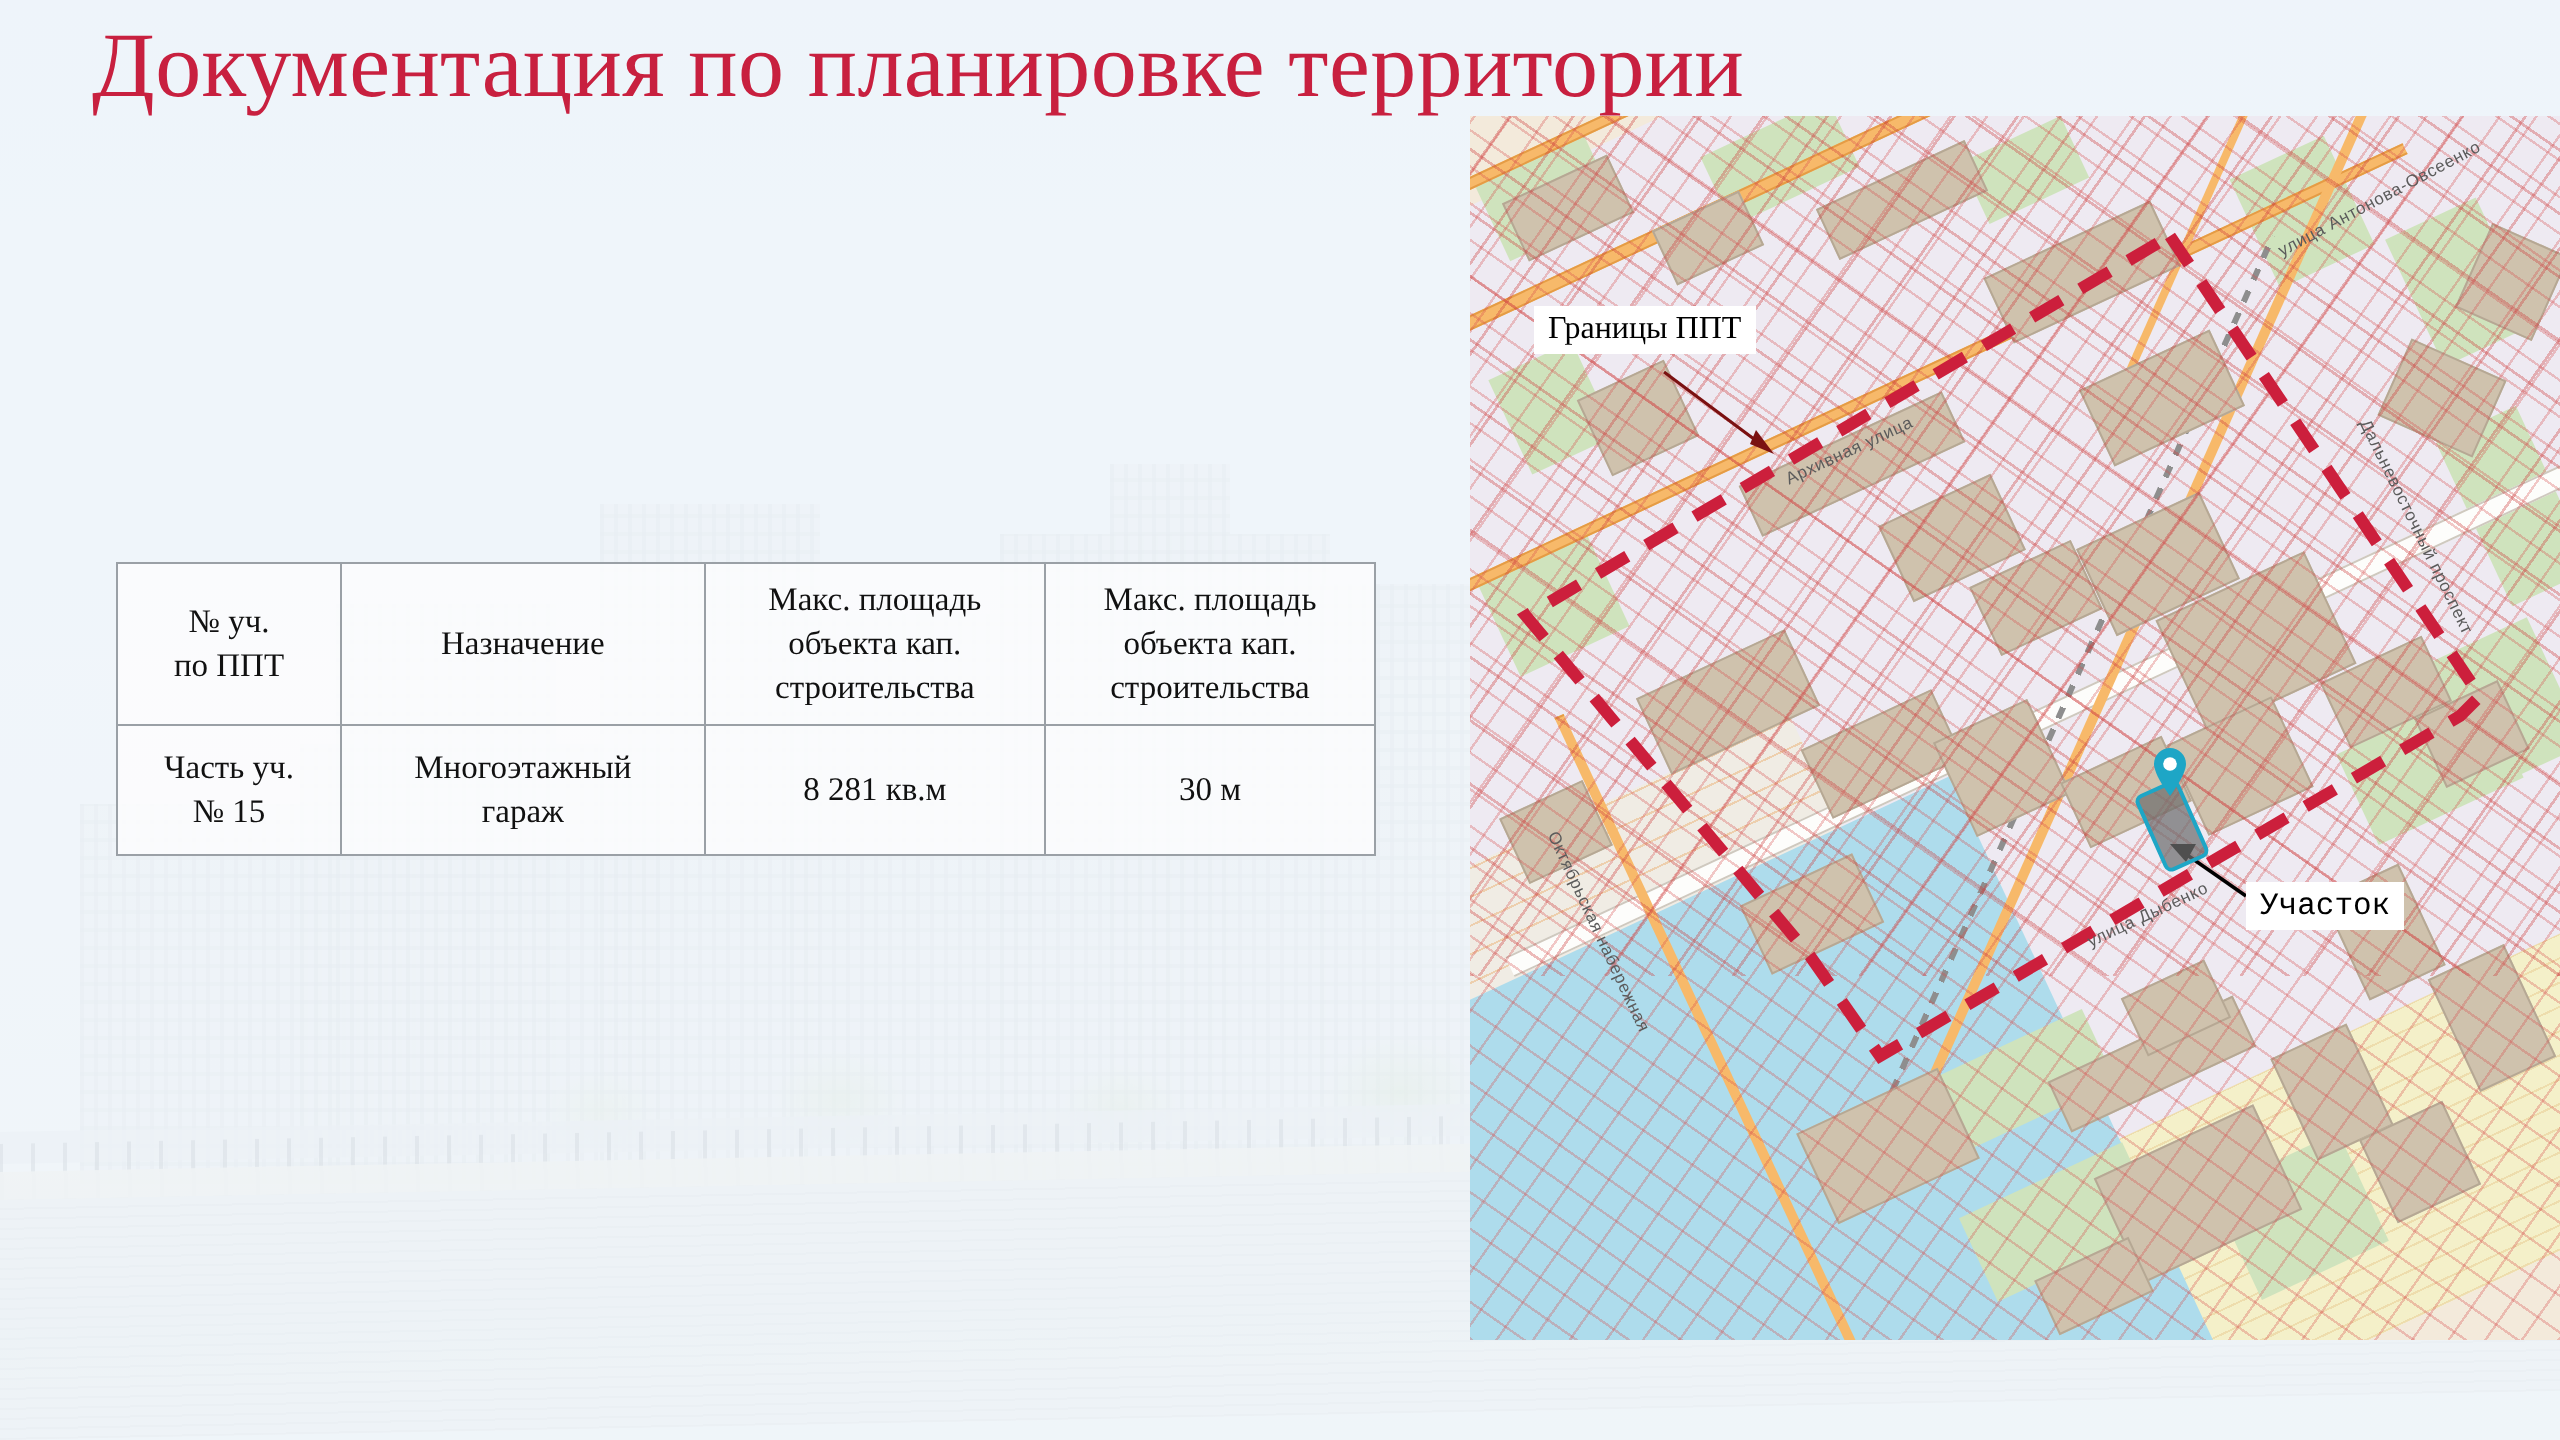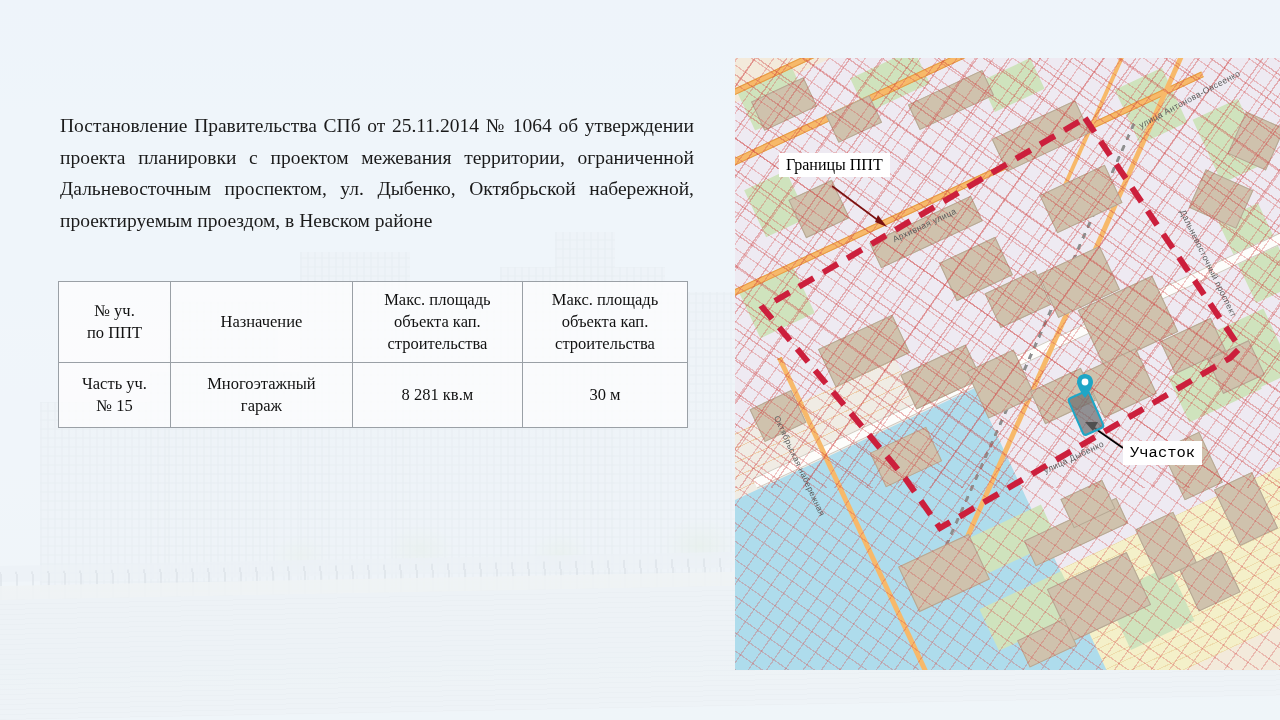--- a/index.html
+++ b/index.html
@@ -118,21 +118,21 @@
   .rail{position:absolute;background:repeating-linear-gradient(90deg,#8e8e8e 0 6px,rgba(0,0,0,0) 6px 12px);}
 
   
   .ppt-svg{position:absolute;inset:0;}
 
   
   .callout{
     position:absolute;background:#ffffff;color:#000;
     font-size:15px;line-height:20px;padding:2px 7px;white-space:nowrap;
   }
-  .callout-ppt{left:32px;top:95px;font-size:16px;margin-left:12px;}
+  .callout-ppt{left:32px;top:95px;font-size:16px;}
   .callout-uch{left:388px;top:383px;font-size:15.5px;font-family:Liberation Mono, monospace;}
 
   
   .pin{position:absolute;left:341px;top:316px;width:18px;height:24px;}
   .parcel{position:absolute;left:339px;top:334px;width:20px;height:38px;
     background:rgba(110,110,110,.72);border:2px solid #1ea6c6;border-radius:4px;
     transform:rotate(-24deg);}
   .street-lbl{position:absolute;color:#5b5b5b;font-size:8.5px;
     font-family:"Liberation Sans","DejaVu Sans",sans-serif;white-space:nowrap;letter-spacing:.4px;}
 </style>
@@ -254,22 +254,22 @@
       <svg class="pin" viewBox="0 0 18 24">
         <path d="M9 0C4.6 0 1 3.6 1 8c0 5.6 8 16 8 16s8-10.4 8-16c0-4.4-3.6-8-8-8z" fill="#1ea6c6"></path>
         <circle cx="9" cy="8" r="3.4" fill="#ffffff"></circle>
       </svg>
 
       <div class="callout callout-ppt">Границы ППТ</div>
       <div class="callout callout-uch">Участок</div>
     </div>
   </div>
 
-
-  <div class="para">Постановление Правительства СПб от 25.11.2014 № 1064 об утверждении проекта планировки с проектом межевания территории, ограниченной Дальневосточным проспектом, ул. Дыбенко, Октябрьской набережной, проектируемым проездом, в Невском районе</div>
+  <div class="title">Документация по планировке территории</div>
+
 
   <table class="tbl">
     <thead>
       <tr>
         <td class="c1">
           <span>№ уч.</span><br>
           <span>по ППТ</span>
         </td>
         <td class="c2">
           <span>Назначение</span>

